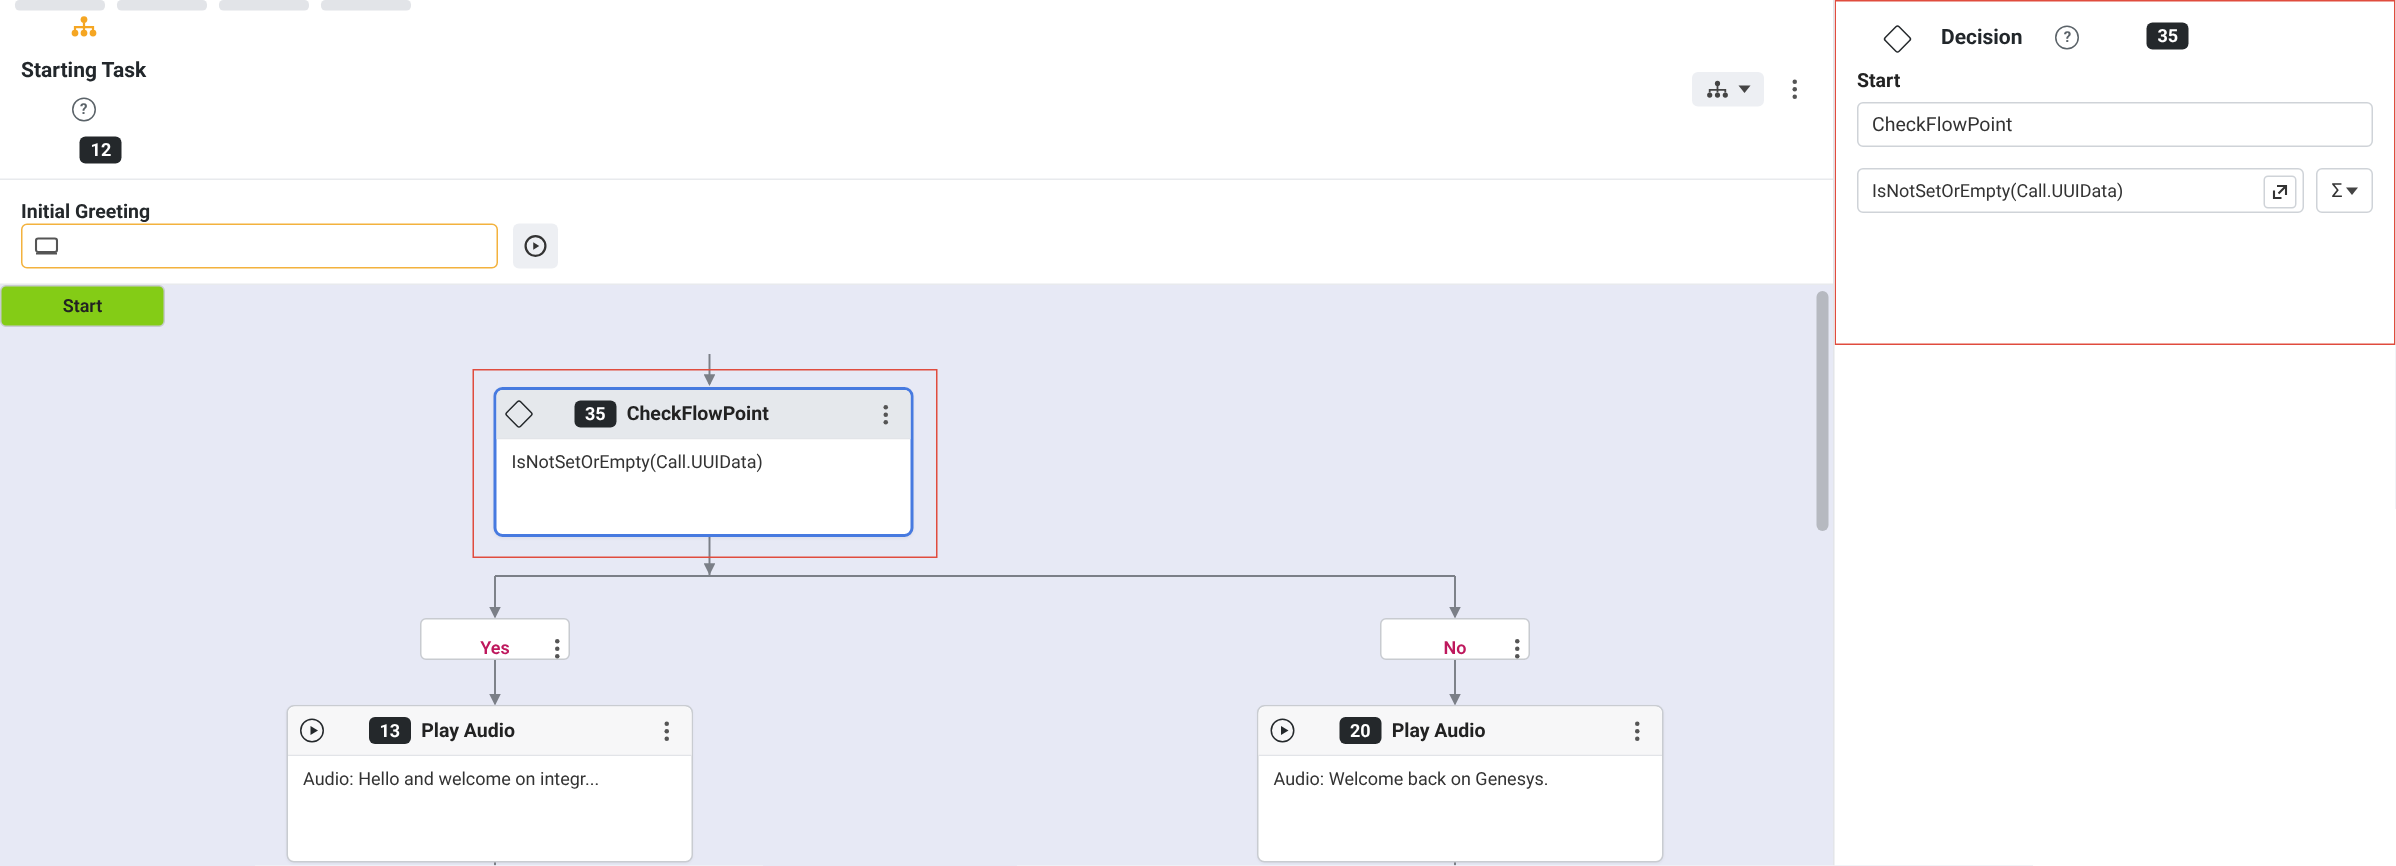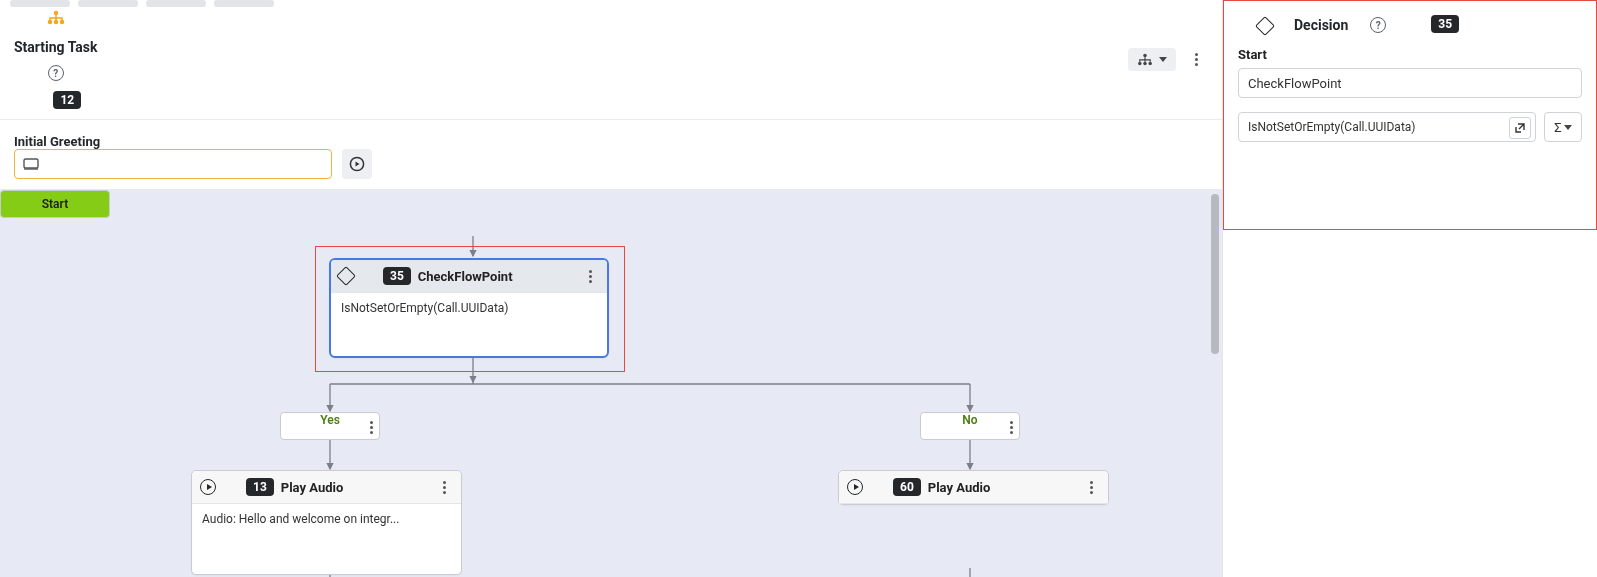--- a/index.html
+++ b/index.html
@@ -162,22 +162,22 @@
     border:2px solid #477ae0;
     border-radius:6px;
   }
   .decision-node .node-head{background:#e5e8ec;border-radius:4px 4px 0 0;}
   .decision-node .body{height:62px;}
 
   .yes-chip, .no-chip {
     position:absolute;
     width:100px;height:28px;
     background:#fff;border:1px solid #c8cbd0;border-radius:4px;
-    display:flex;align-items:flex-start;justify-content:center;gap:8px;
-    font-size:12px;font-weight:600;color:#4d7c0f;
+    display:flex;align-items:flex-end;justify-content:center;gap:8px;
+    font-size:12px;font-weight:600;color:#be185d;
   }
   .yes-chip .kebab-sm, .no-chip .kebab-sm{position:absolute;right:6px;}
   .yes-chip{ left:280px; top:222px; }
   .no-chip { left:920px; top:222px; }
 
   .play-yes { left:191px; top:280px; width:271px; }
   .play-no  { left:838px; top:280px; width:271px; }
   .play-yes .body, .play-no .body{min-height:70px;}
 
   
@@ -379,30 +379,31 @@
                 <i></i>
               </span>
             </span>
         </div>
         <div class="body">Audio: Hello and welcome on integr...</div>
       </div>
 
       <div class="node play-no">
         <div class="node-head">
           <span class="mini-play"></span>
-          <span class="badge">60</span>
+          <span class="badge">20</span>
           <span class="nm">Play Audio</span>
           <span class="kebab-sm">
               <span class="dots3">
                 <i></i>
                 <i></i>
                 <i></i>
               </span>
             </span>
         </div>
+        <div class="body">Audio: Welcome back on Genesys.</div>
       </div>
 
       <div class="scroll-thumb"></div>
     </div>
   </div>
 
   <div class="right-col">
     <div class="right-panel">
       <div class="right-hdr">
         <span class="diamond"></span>

